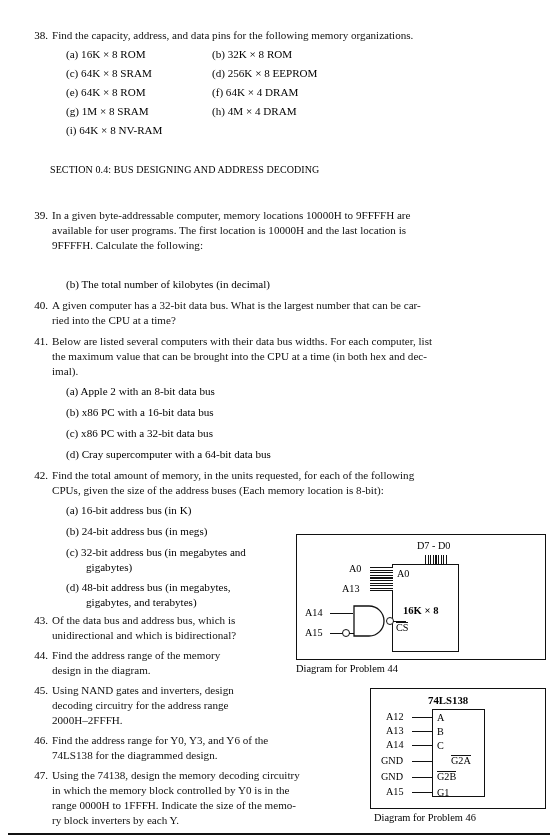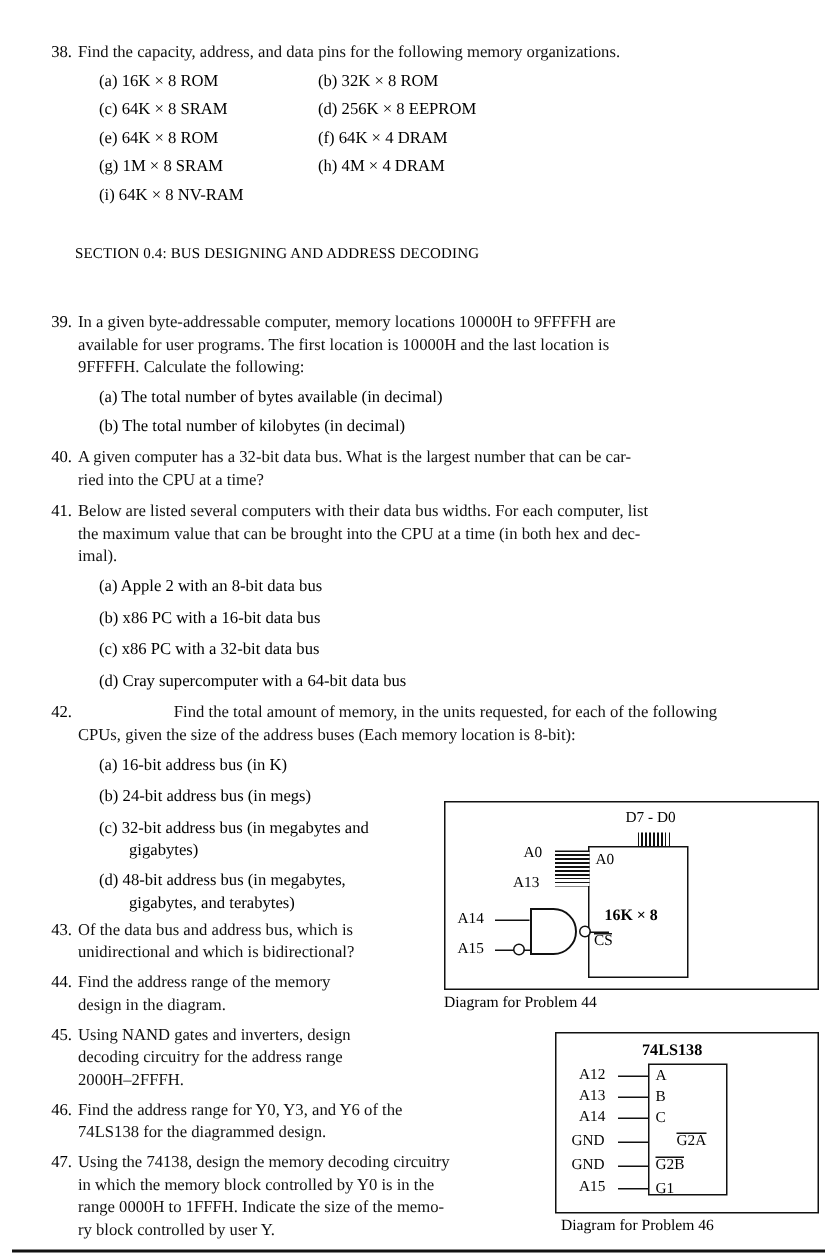--- a/index.html
+++ b/index.html
@@ -137,39 +137,38 @@
   <div class="sub" style="left:212px; top:104px;">(h) 4M × 4 DRAM</div>
 
   <div class="sub" style="left:66px; top:123px;">(i) 64K × 8 NV-RAM</div>
 
   <div class="section-head" style="left:50px; top:164px;">SECTION 0.4: BUS DESIGNING AND ADDRESS DECODING</div>
 
   <div class="num" style="left:20px; top:208px; width:28px;">39.</div>
   <div class="prob" style="left:52px; top:208px; width:490px;">In a given byte-addressable computer, memory locations 10000H to 9FFFFH are</div>
   <div class="prob" style="left:52px; top:223px; width:490px;">available for user programs. The first location is 10000H and the last location is</div>
   <div class="prob" style="left:52px; top:238px; width:490px;">9FFFFH. Calculate the following:</div>
-  <div class="sub" style="left:66px; top:258px;">(a)  The total number of bytes available (in decimal)</div>
   <div class="sub" style="left:66px; top:277px;">(b)  The total number of kilobytes (in decimal)</div>
 
   <div class="num" style="left:20px; top:298px; width:28px;">40.</div>
   <div class="prob" style="left:52px; top:298px; width:490px;">A given computer has a 32-bit data bus. What is the largest number that can be car-</div>
   <div class="prob" style="left:52px; top:313px; width:490px;">ried into the CPU at a time?</div>
 
   <div class="num" style="left:20px; top:334px; width:28px;">41.</div>
   <div class="prob" style="left:52px; top:334px; width:490px;">Below are listed several computers with their data bus widths. For each computer, list</div>
   <div class="prob" style="left:52px; top:349px; width:490px;">the maximum value that can be brought into the CPU at a time (in both hex and dec-</div>
   <div class="prob" style="left:52px; top:364px; width:490px;">imal).</div>
 
   <div class="sub" style="left:66px; top:384px;">(a) Apple 2 with an 8-bit data bus</div>
   <div class="sub" style="left:66px; top:405px;">(b) x86 PC with a 16-bit data bus</div>
   <div class="sub" style="left:66px; top:426px;">(c) x86 PC with a 32-bit data bus</div>
   <div class="sub" style="left:66px; top:447px;">(d) Cray supercomputer with a 64-bit data bus</div>
 
   <div class="num" style="left:20px; top:468px; width:28px;">42.</div>
-  <div class="prob" style="left:52px; top:468px; width:490px;text-align:center;">Find the total amount of memory, in the units requested, for each of the following</div>
+  <div class="prob" style="left:52px; top:468px; width:490px;">Find the total amount of memory, in the units requested, for each of the following</div>
   <div class="prob" style="left:52px; top:483px; width:490px;">CPUs, given the size of the address buses (Each memory location is 8-bit):</div>
 
   <div class="sub" style="left:66px; top:503px;">(a) 16-bit address bus (in K)</div>
   <div class="sub" style="left:66px; top:524px;">(b) 24-bit address bus (in megs)</div>
 
   <div class="sub" style="left:66px; top:545px;">(c) 32-bit address bus (in megabytes and</div>
   <div class="sub" style="left:86px; top:560px;">gigabytes)</div>
 
   <div class="sub" style="left:66px; top:580px;">(d)  48-bit address bus  (in megabytes,</div>
   <div class="sub" style="left:86px; top:595px;">gigabytes, and terabytes)</div>
@@ -188,21 +187,21 @@
   <div class="prob" style="left:52px; top:713px; width:250px;">2000H–2FFFH.</div>
 
   <div class="num" style="left:20px; top:733px; width:28px;">46.</div>
   <div class="prob" style="left:52px; top:733px; width:320px;">Find  the  address  range  for  Y0,  Y3,  and  Y6  of  the</div>
   <div class="prob" style="left:52px; top:748px; width:320px;">74LS138 for the diagrammed design.</div>
 
   <div class="num" style="left:20px; top:768px; width:28px;">47.</div>
   <div class="prob" style="left:52px; top:768px; width:330px;">Using the 74138, design the memory decoding circuitry</div>
   <div class="prob" style="left:52px; top:783px; width:330px;">in which the memory block controlled by Y0 is in the</div>
   <div class="prob" style="left:52px; top:798px; width:330px;">range 0000H to 1FFFH.  Indicate the size of the memo-</div>
-  <div class="prob" style="left:52px; top:813px; width:330px;">ry block controlled by user Y.</div>
+  <div class="prob" style="left:52px; top:813px; width:330px;">ry block inverters by each Y.</div>
 
   <div class="diagram-box" style="left:296px; top:534px; width:250px; height:126px;">
 
     <div class="lbl" style="left:120px; top:5px;">D7 - D0</div>
 
     <div class="bus-comb-v" style="left:128px; top:20px; width:22px; height:10px;"></div>
 
     <div class="chip" style="left:95px; top:29px; width:67px; height:88px;">
       <div class="lbl" style="left:4px; top:3px;">A0</div>
       <div class="lbl bold" style="left:10px; top:40px;">16K × 8</div>

